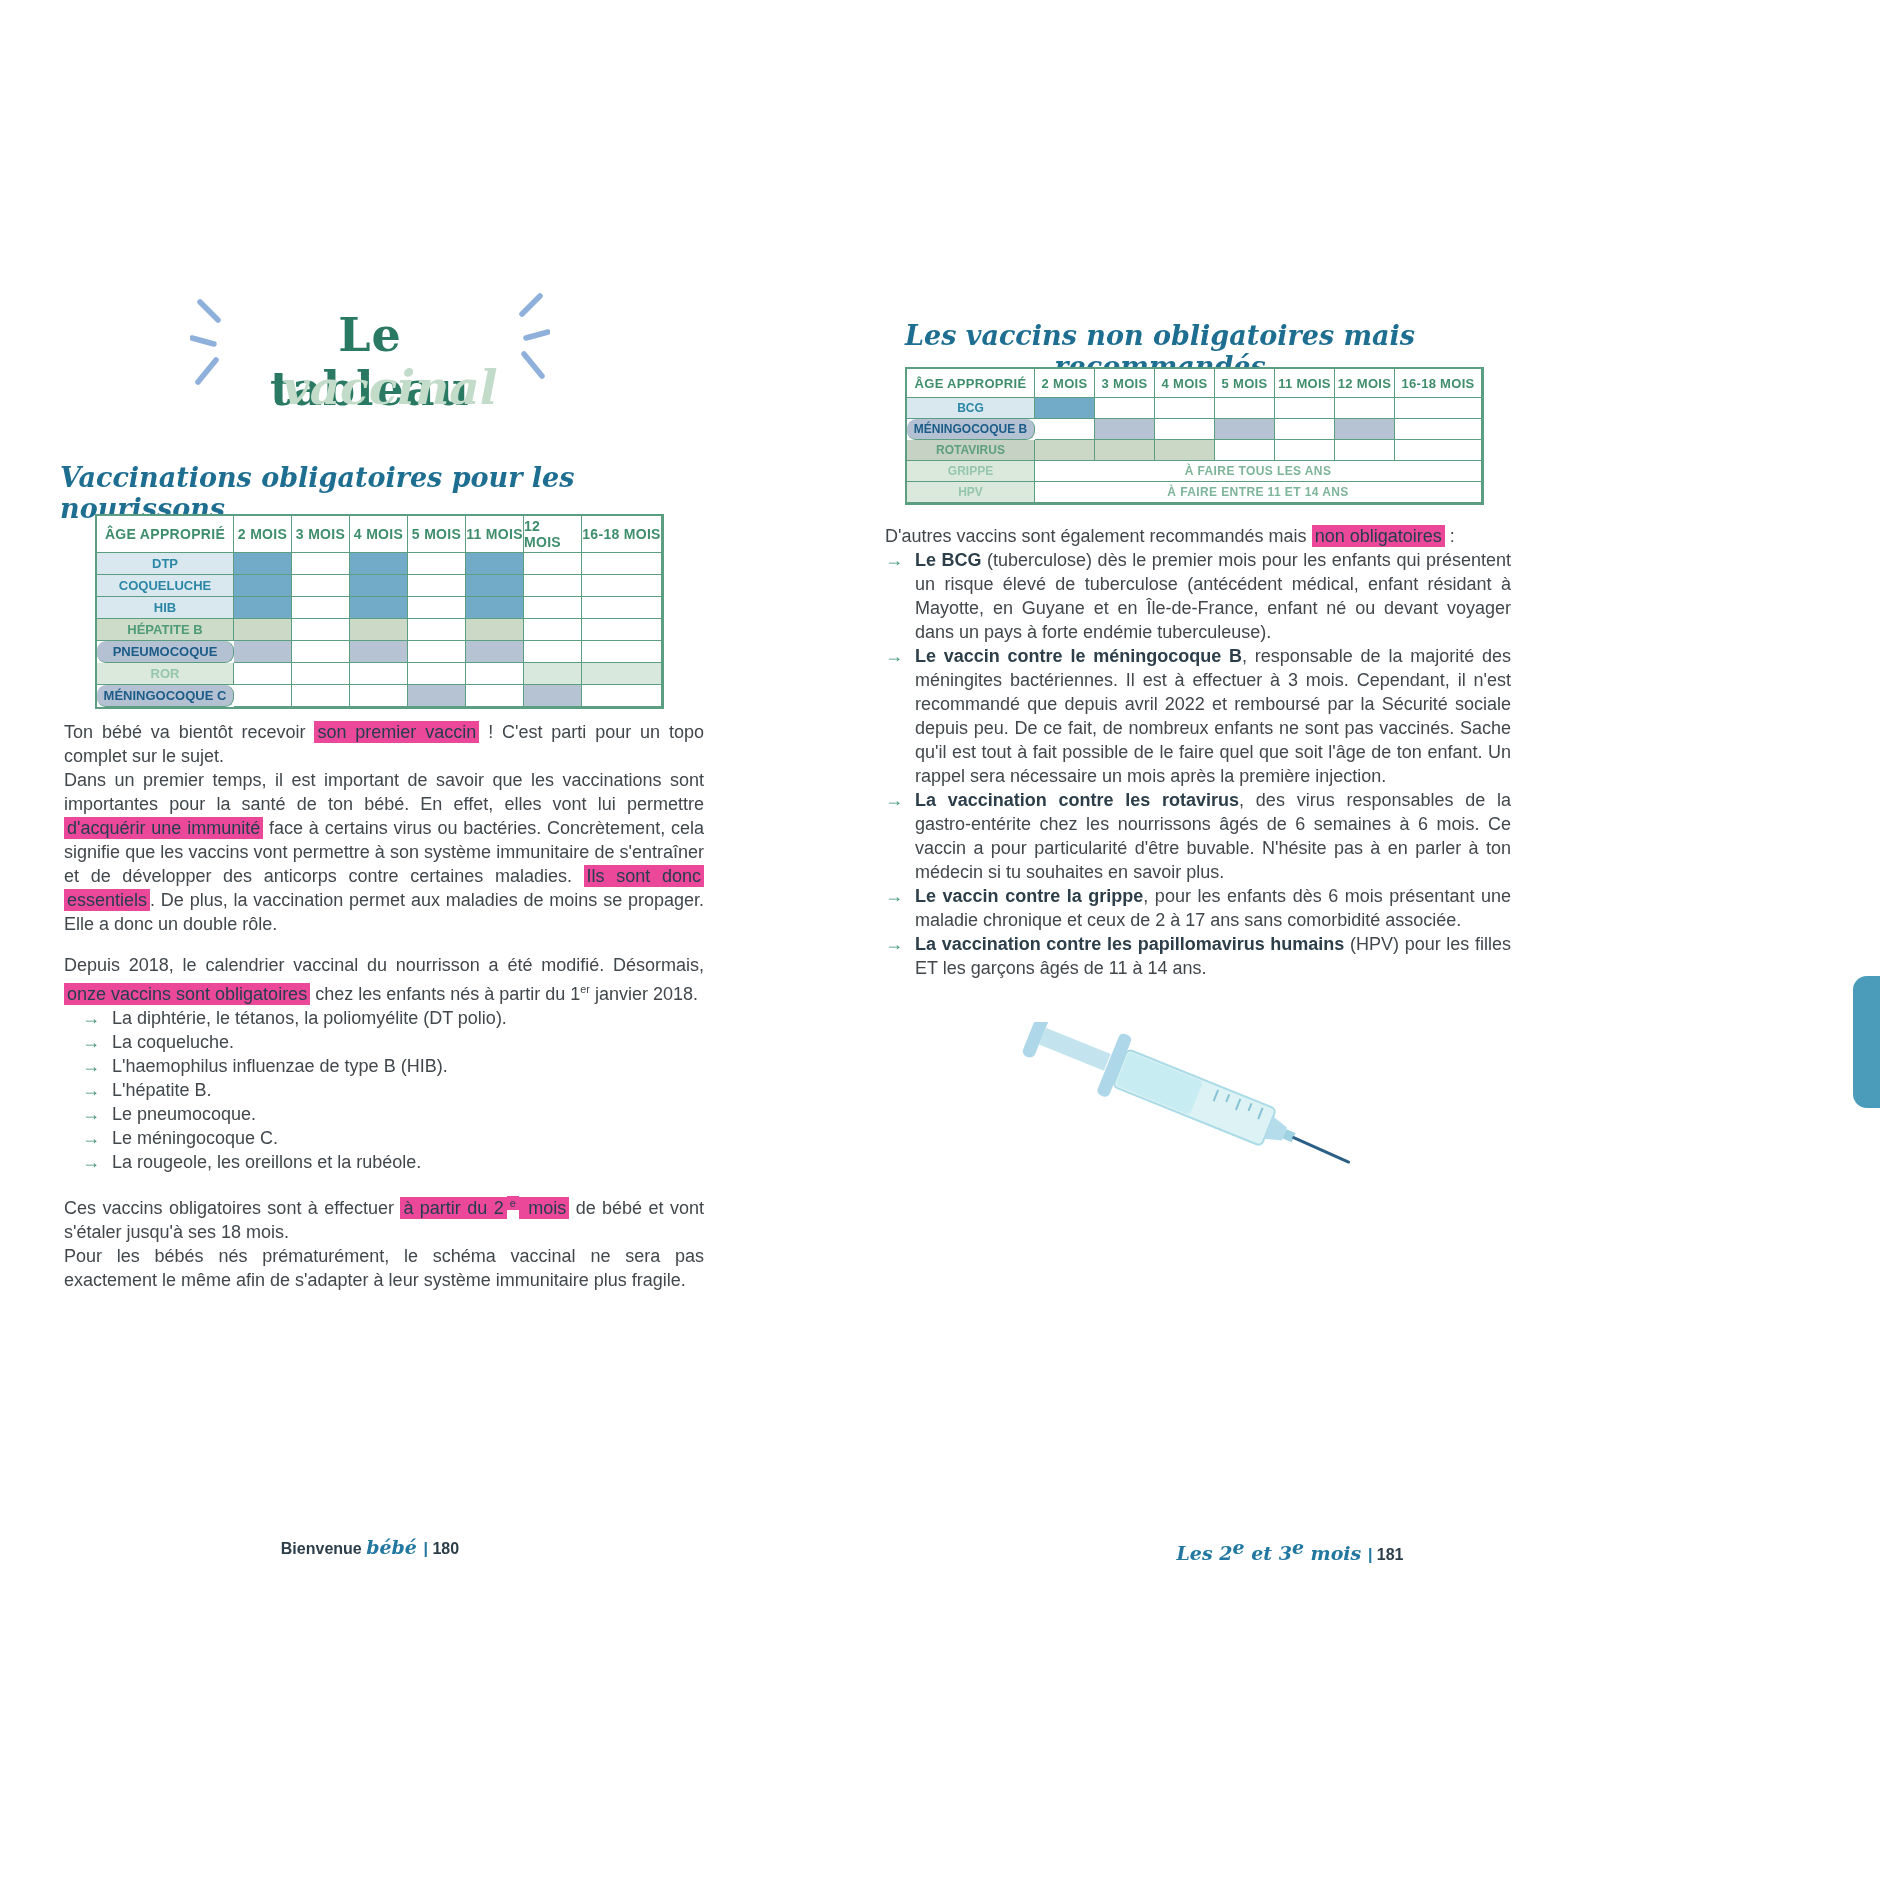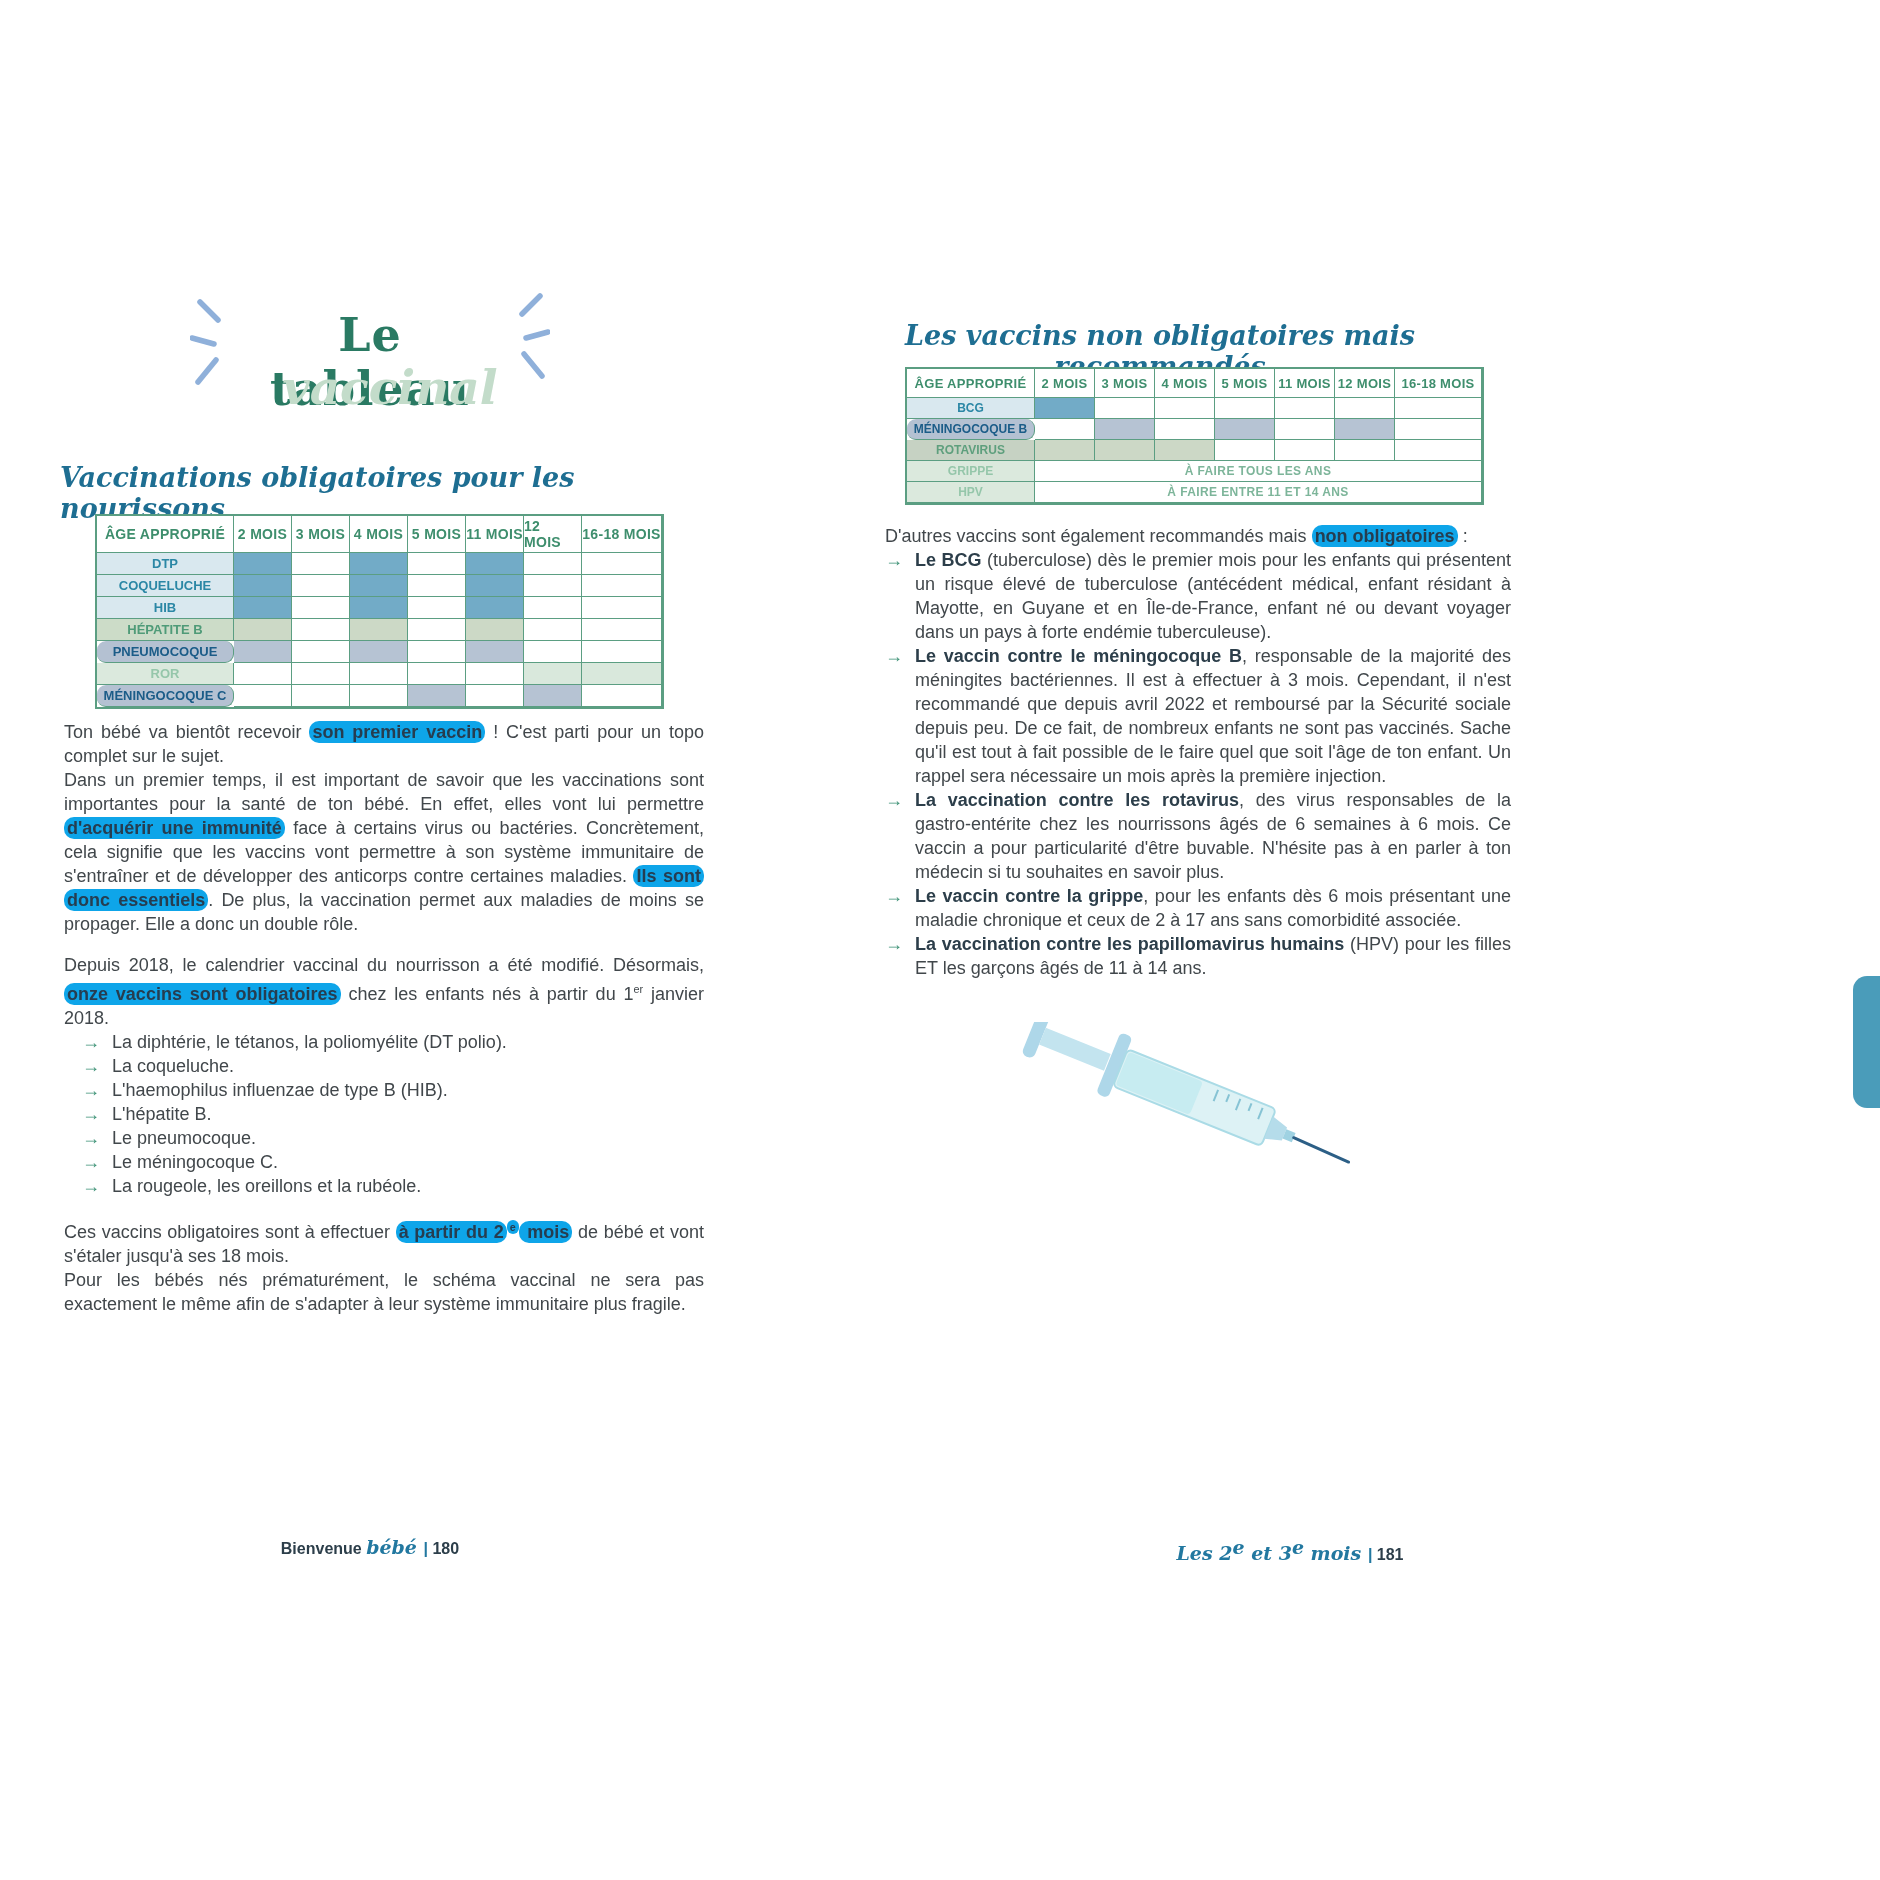--- a/index.html
+++ b/index.html
@@ -43,21 +43,21 @@
   .fill-pale{background:#d9e8dc;}
   .fill-rota{background:#ccd8c6;}
   .tspan{grid-column:2 / -1;color:#7db59a;font-size:13px;letter-spacing:0.4px;background:#ffffff;}
 
   
   .body{position:absolute;font-size:18px;line-height:24px;color:#41474b;text-align:justify;}
   .body-left{left:64px;top:720px;width:640px;}
   .body-right{left:885px;top:524px;width:626px;}
   .body p{margin:0;}
   .body p.gap{margin-top:17px;}
-  .seg-hl{font-weight:bold;color:#263d50;background:#0ea5e9;padding:1px 3px;box-decoration-break:clone;border-radius:10px;}
+  .seg-hl{font-weight:normal;color:#263d50;background:#ec4899;padding:1px 3px;box-decoration-break:clone;}
   .seg-b{font-weight:bold;color:#2c3e4a;}
   .seg-sup{font-size:60%;vertical-align:super;}
   .seg-script{font-family:"DejaVu Serif",serif;font-style:italic;font-weight:bold;font-size:20px;}
   .lbullet{padding-left:48px;text-indent:-30px;}
   .rbullet{padding-left:30px;text-indent:-30px;}
   .arrow{display:inline-block;width:30px;text-indent:0;color:#3f9377;font-weight:bold;}
 
   
   .footer{position:absolute;top:1536px;font-size:16px;font-weight:bold;color:#2278a0;text-align:center;}
   .footer-left{left:60px;width:620px;}

